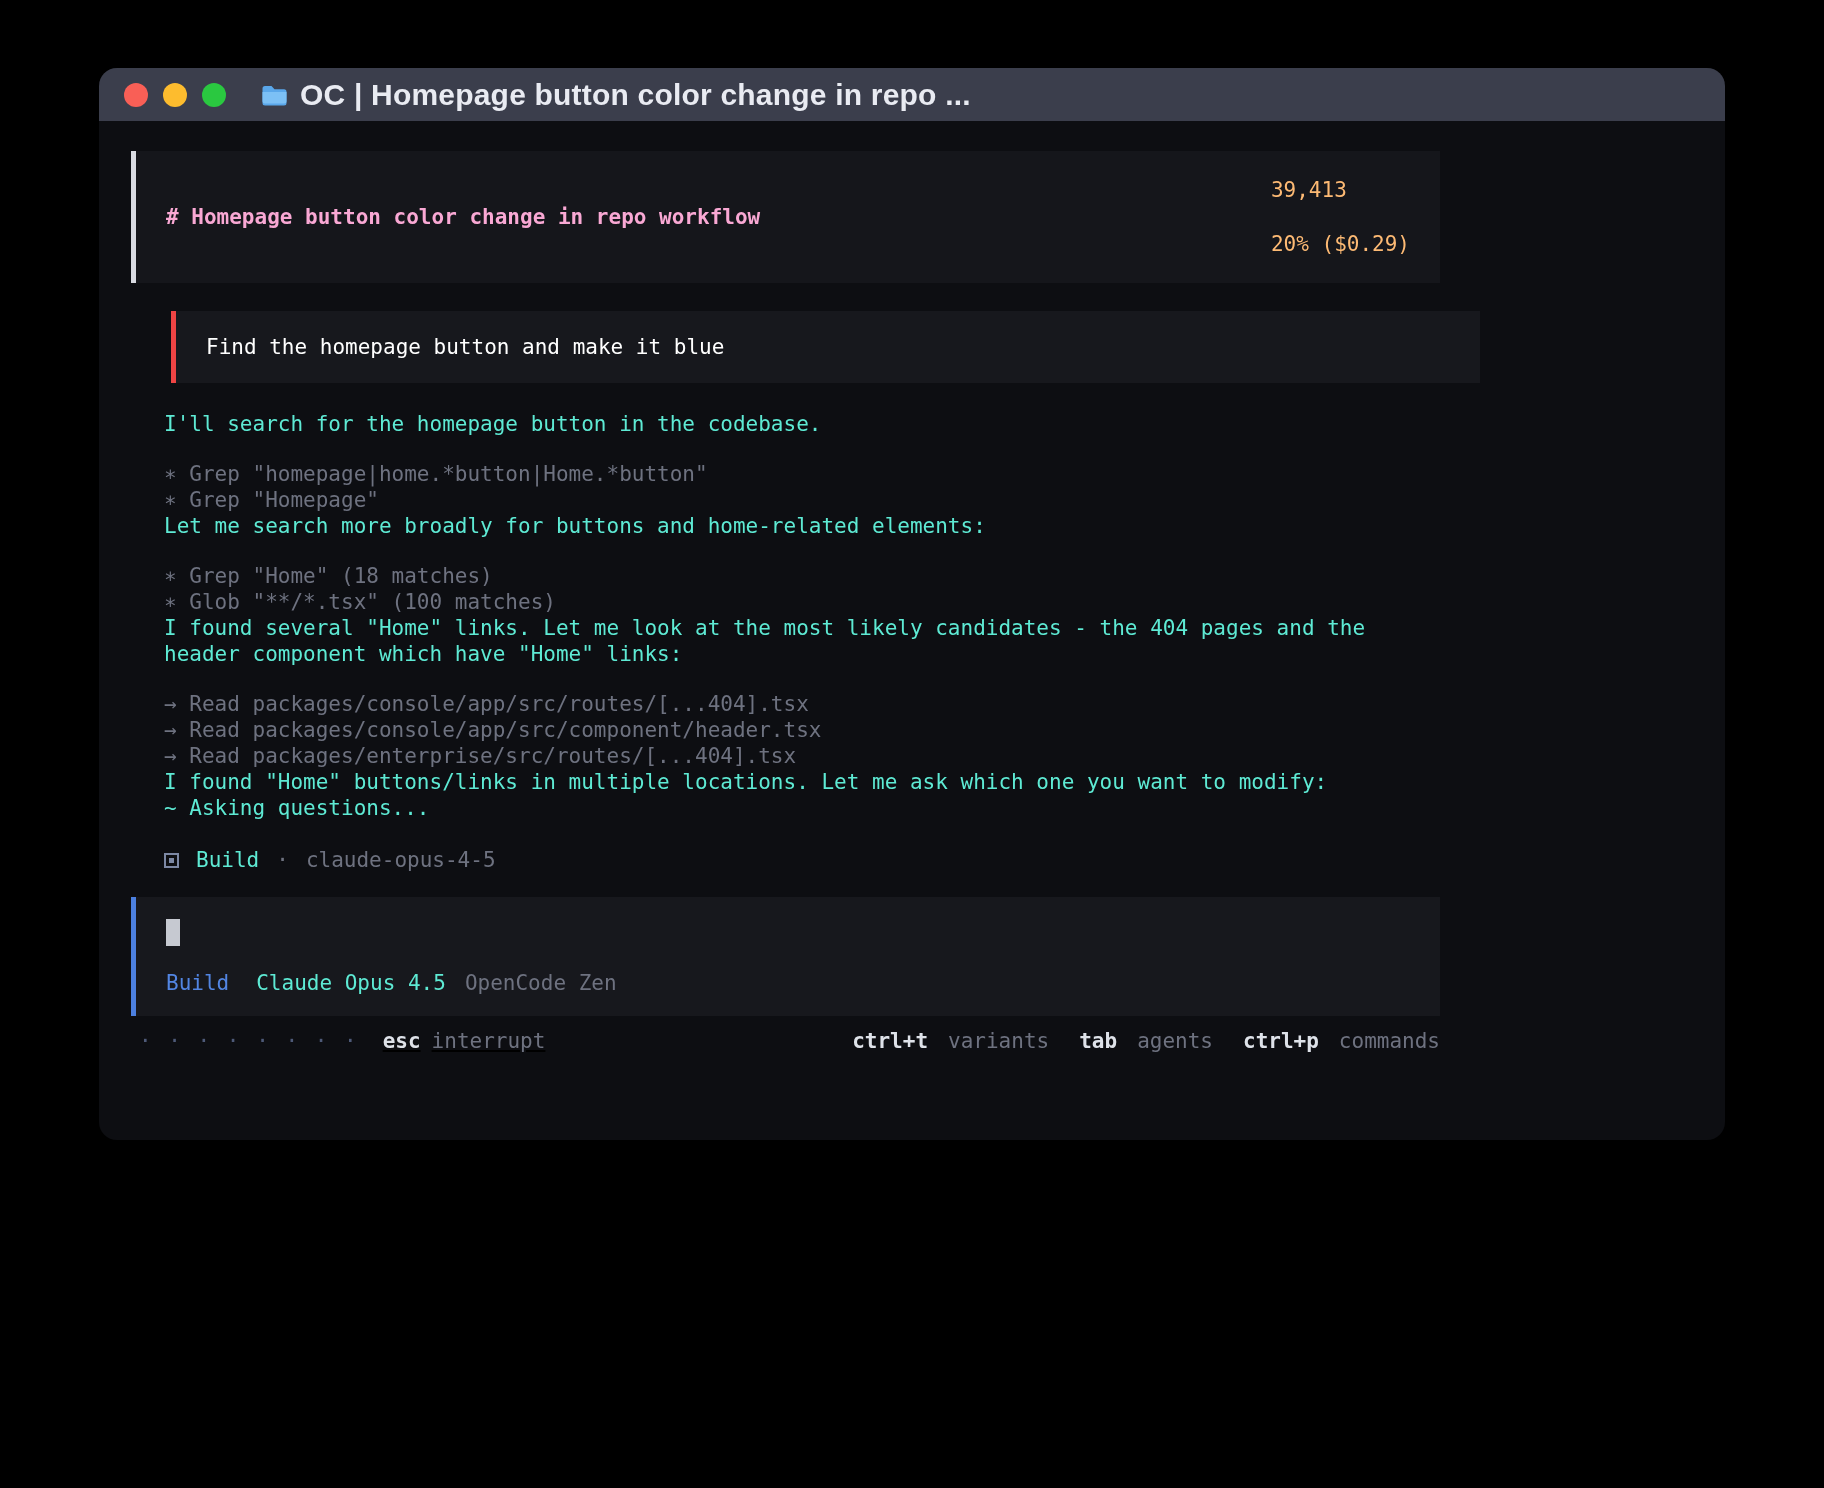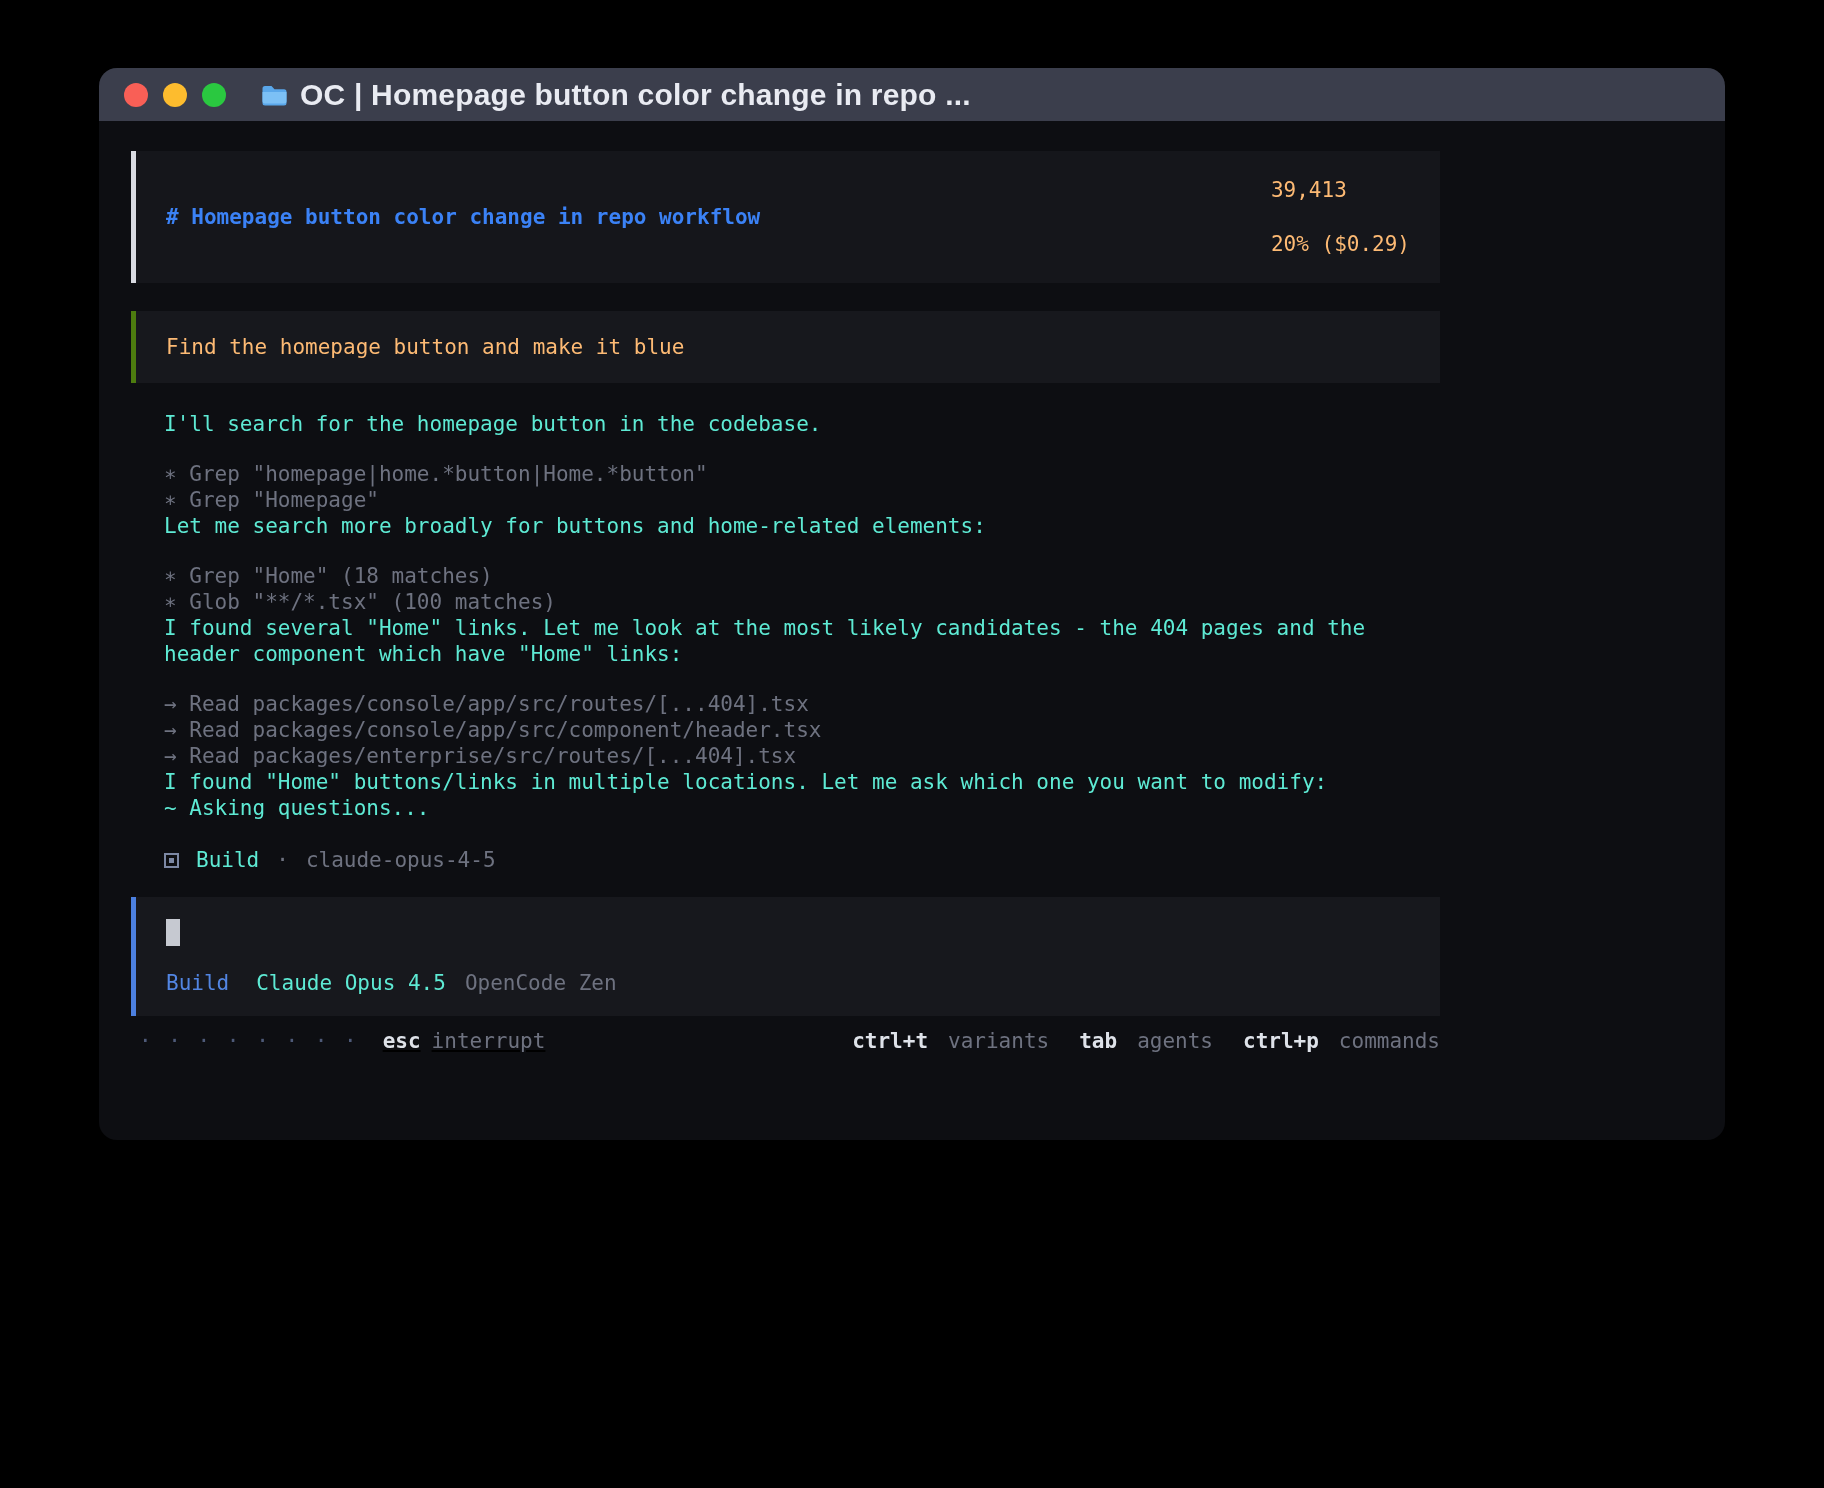--- a/index.html
+++ b/index.html
@@ -26,26 +26,26 @@
     font-weight:700; font-size:30px; color:#e9ebf2; letter-spacing:.2px;
   }
 
   .content { padding:30px 0 0 32px; font-size:21px; line-height:26px; }
   .block { width:1309px; }
 
   .header-block {
     display:flex; justify-content:space-between; align-items:center;
     background:#15161b; border-left:5px solid #d9dbe2; padding:26px 30px;
   }
-  .h-title { font-weight:700; color:#3b82f6; }
+  .h-title { font-weight:700; color:#f9a8d4; }
   .h-stats { display:flex; gap:28px; color:#fdba74;flex-direction:column; }
 
   .user-block {
-    margin-top:28px; background:#17181d; border-left:5px solid #4d7c0f;
-    padding:23px 30px; color:#fdba74;
+    margin-top:28px; background:#17181d; border-left:5px solid #ef4444;
+    padding:23px 30px; color:#ffffff;margin-left:40px;
   }
 
   .transcript { padding:28px 0 0 33px; width:1309px; }
   .transcript p { margin:0; }
   .t-white { color:#5eead4; }
   .t-gray  { color:#6e7280; }
   .t-blue  { color:#5285e2; }
   .gap { margin-top:24px; }
 
   .agent-row { display:flex; align-items:center; gap:17px; margin-top:26px; }

